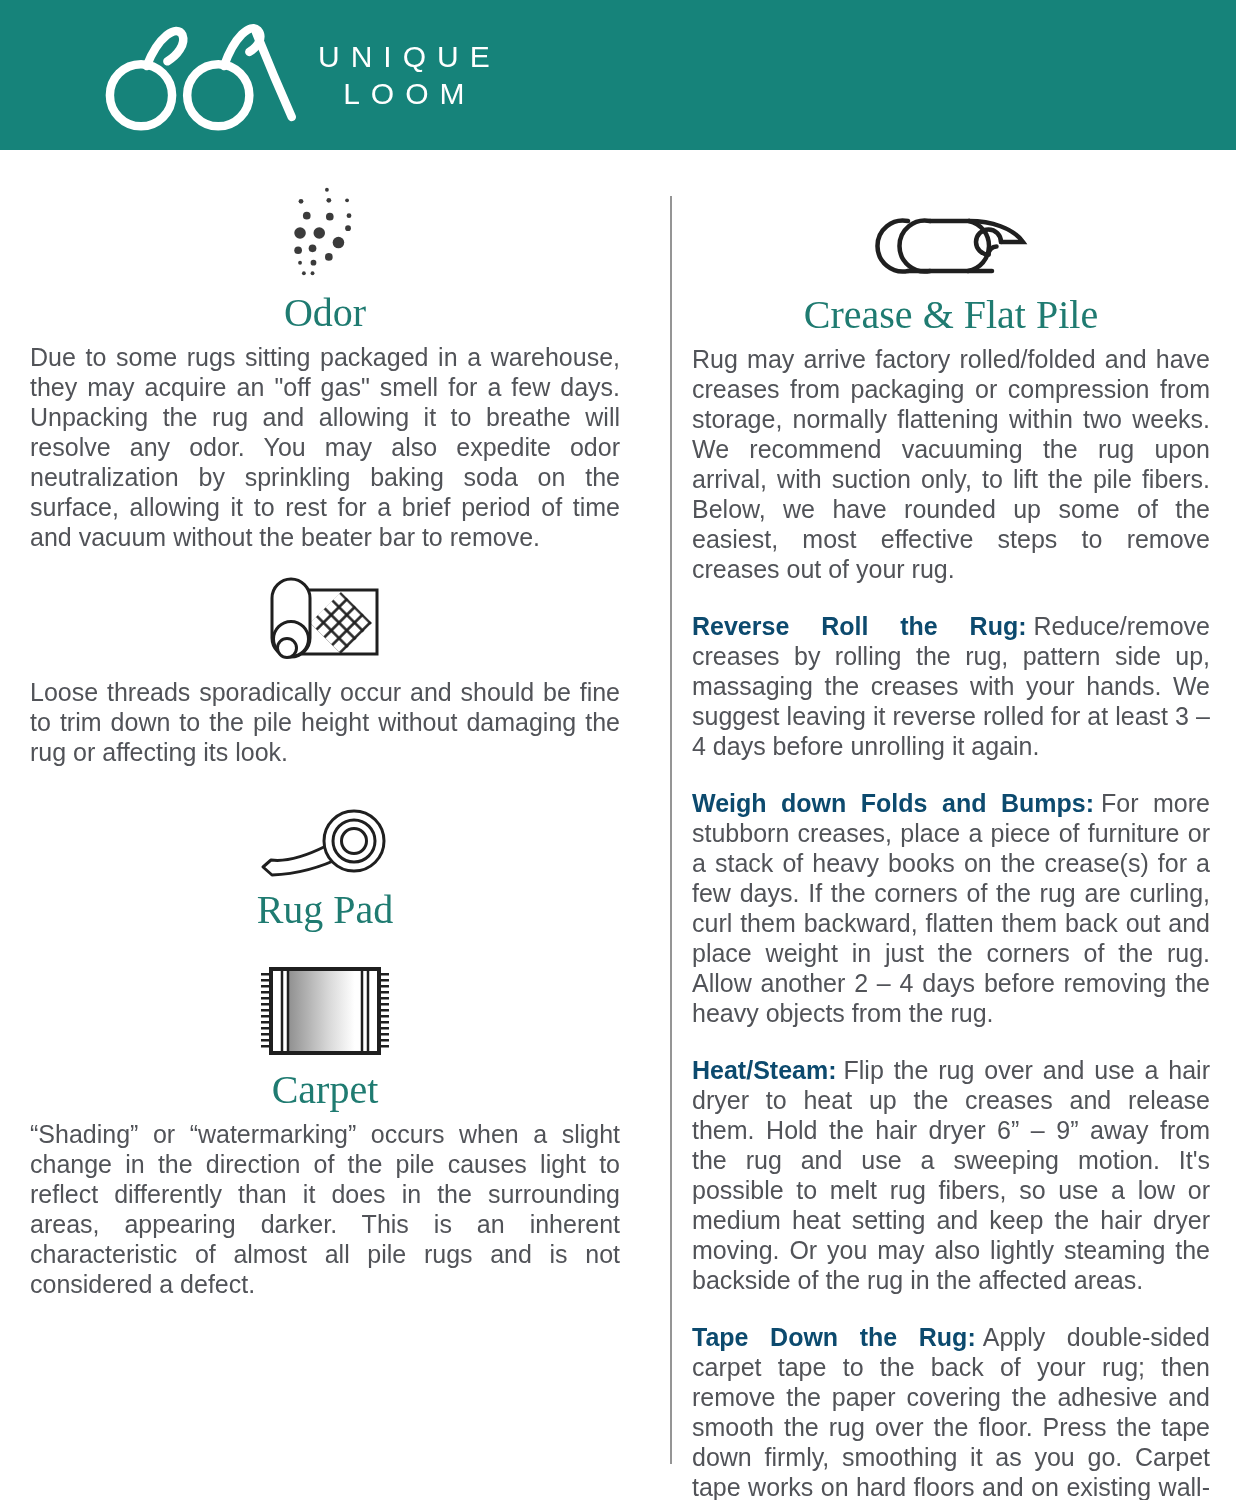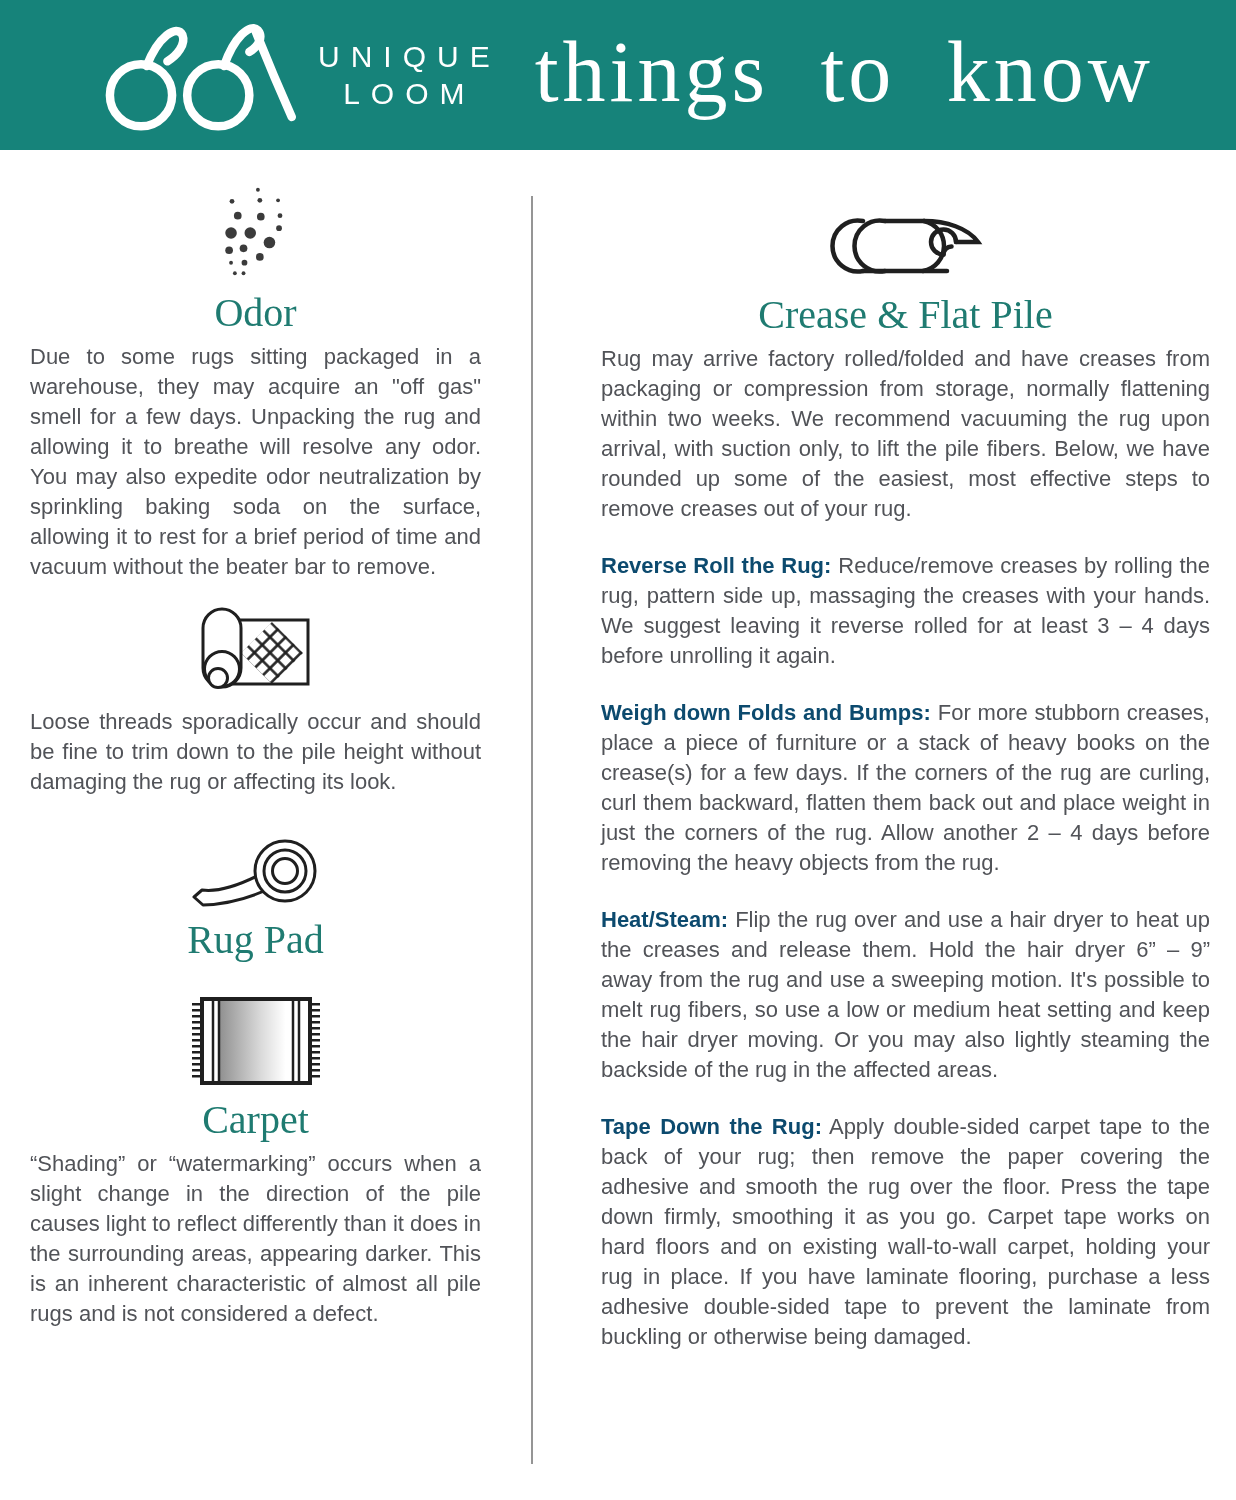--- a/index.html
+++ b/index.html
@@ -19,34 +19,34 @@
   .brand-line2 { font-size:30px; letter-spacing:11px; line-height:1.25;text-align:center; }
   .header-title {
     flex:1; text-align:center; color:#fff;
     font-family:"Liberation Serif", serif;
     font-size:86px; letter-spacing:4px; word-spacing:26px;
     padding-right:48px; margin-top:-6px;
   }
   
   .content { display:flex; align-items:stretch; height:1314px; }
   .col-left {
-    width:531px; box-sizing:border-box; padding:20px 50px 0 30px;
+    width:670px; box-sizing:border-box; padding:20px 50px 0 30px;
   }
   .divider { width:2px; background:#959595; margin-top:46px; }
   .col-right {
-    flex:1; box-sizing:border-box; padding:20px 26px 0 20px;margin-left:48px;
+    flex:1; box-sizing:border-box; padding:20px 26px 0 20px;
   }
   .icon-box { text-align:center; }
   .section-heading {
     text-align:center; font-family:"Liberation Serif", serif;
     color:#1F7B71; font-size:40px; font-weight:400;
     margin:6px 0 6px 0; line-height:1.15;
   }
   .body-text {
-    color:#515358; font-size:22px; line-height:30px;
+    color:#515358; font-size:25px; line-height:30px;
     text-align:justify; margin:2px 0 0 0;
   }
   .tip { margin-top:27px; }
   .tip-label {
     font-weight:bold; color:#0c4a6e; margin-right:7px;
   }
   .mt-odor { margin-top:14px; }
   .mt-thread { margin-top:24px; }
   .mt-pad { margin-top:38px; }
   .mt-shade { margin-top:32px; }
@@ -67,21 +67,20 @@
           <path d="M58 53 C70 22 90 8 96 20 C100 30 90 42 80 48"></path>
           <path d="M140 53 C151 22 168 7 176 15 C182 22 177 32 167 38"></path>
           <path d="M174 17 C184 42 200 80 212 107"></path>
         </g>
       </svg>
       <div class="brand-text">
         <div class="brand-line1">UNIQUE</div>
         <div class="brand-line2">LOOM</div>
       </div>
     </div>
-    <div class="header-title">things to know</div>
   </div>
 
   <div class="content">
 
     <div class="col-left">
 
       <div class="section mt-odor">
         <div class="icon-box">
           <svg width="64" height="96" viewBox="0 0 66 100">
             <g fill="#3b3b3b">

